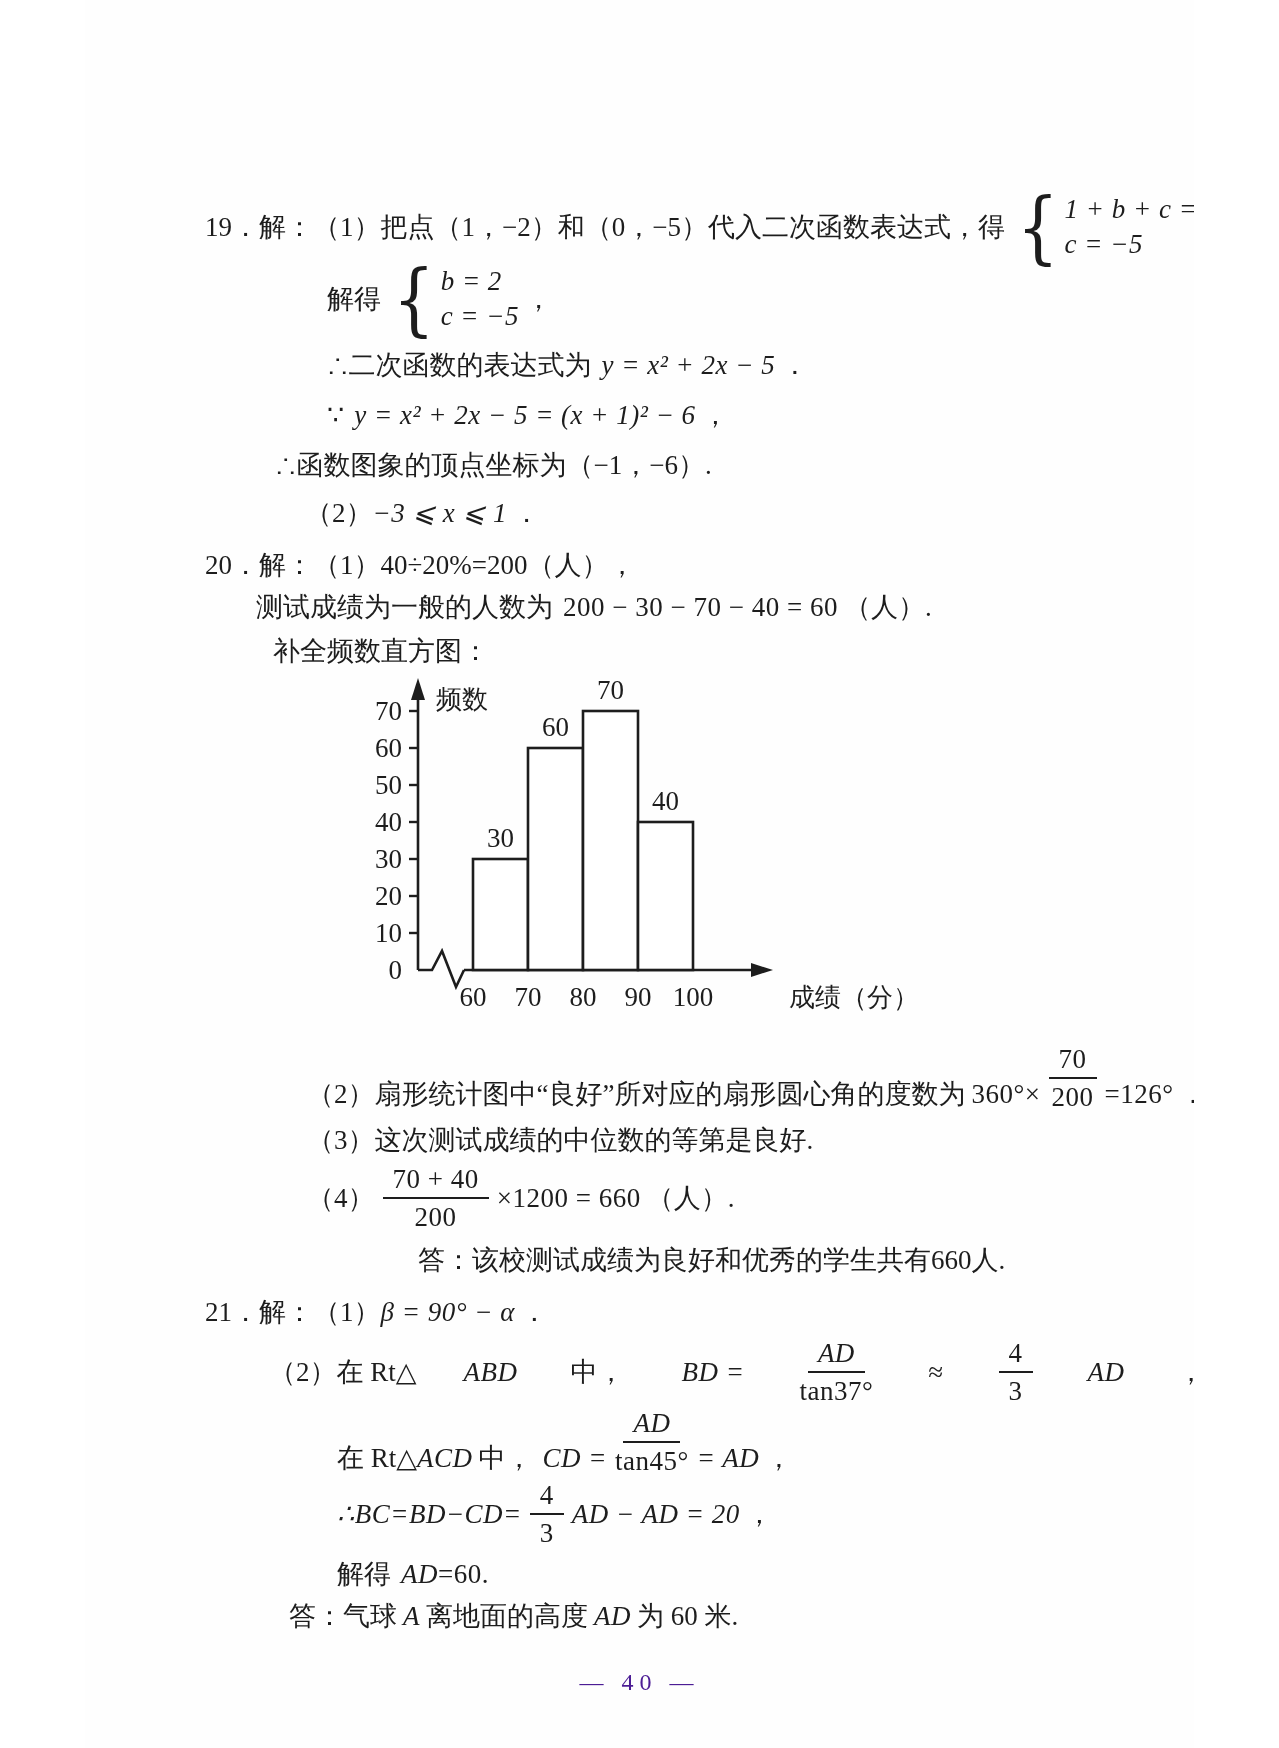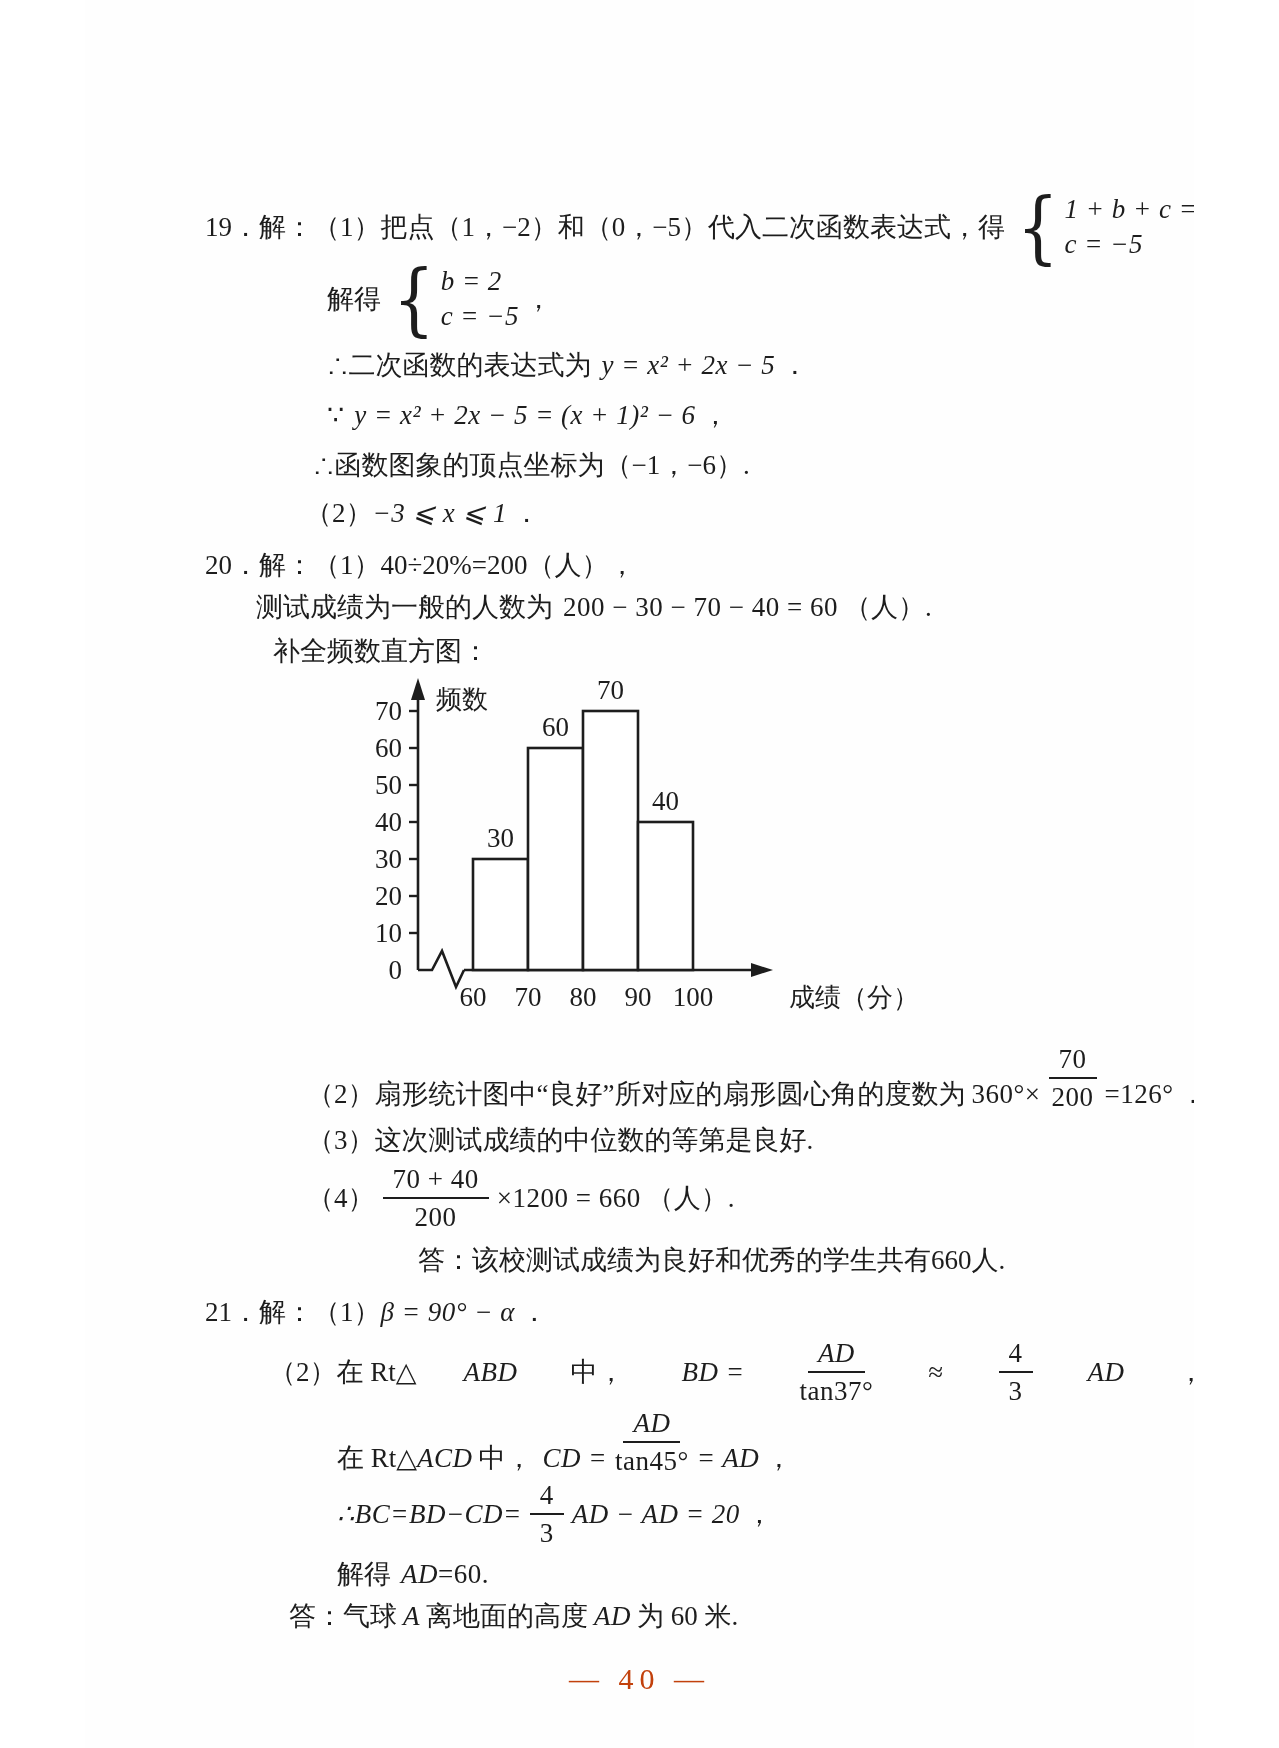--- a/index.html
+++ b/index.html
@@ -31,21 +31,21 @@
   .sys .stack { display:inline-flex; flex-direction:column; margin-left:2px; }
   .sys .stack span { line-height:35px; }
   
   .frac { display:inline-flex; flex-direction:column; align-items:center; vertical-align:middle; margin:0 8px; }
   .frac .num { padding:0 10px 2px 10px; border-bottom:2.4px solid #1d1d1d; line-height:32px; }
   .frac .den { padding-top:2px; line-height:32px; }
   .tail { align-self:center; }
   .chart-row { margin-left:118px; margin-top:4px; }
   .footer {
     position:absolute; left:0; right:0; bottom:52px;
-    text-align:center; font-size:30px; letter-spacing:6px; color:#c2410c;
+    text-align:center; font-size:24px; letter-spacing:6px; color:#4c1d95;
   }
 </style>
 </head>
 <body>
 
 <div class="page">
   <div class="content">
 
     <div class="r" style="line-height:35px;">
       <span class="t">19．解：（1）把点（1，−2）和（0，−5）代入二次函数表达式，得</span>
@@ -76,21 +76,21 @@
       <span class="m gap">y = x² + 2x − 5</span>
       <span class="t gap-s">．</span>
     </div>
 
     <div class="r" style="margin-left:122px; margin-top:12px;">
       <span class="t">∵</span>
       <span class="m gap">y = x² + 2x − 5 = (x + 1)² − 6</span>
       <span class="t gap-s">，</span>
     </div>
 
-    <div class="r" style="margin-left:108px; margin-top:12px;text-align:right;">
+    <div class="r" style="margin-left:70px; margin-top:12px;text-align:right;">
       <span class="t">∴函数图象的顶点坐标为（−1，−6）.</span>
     </div>
 
     <div class="r" style="margin-left:100px; margin-top:10px;">
       <span class="t">（2）</span>
       <span class="m">−3 ⩽ x ⩽ 1</span>
       <span class="t gap-s">．</span>
     </div>
 
     <div class="r" style="margin-top:14px;">

